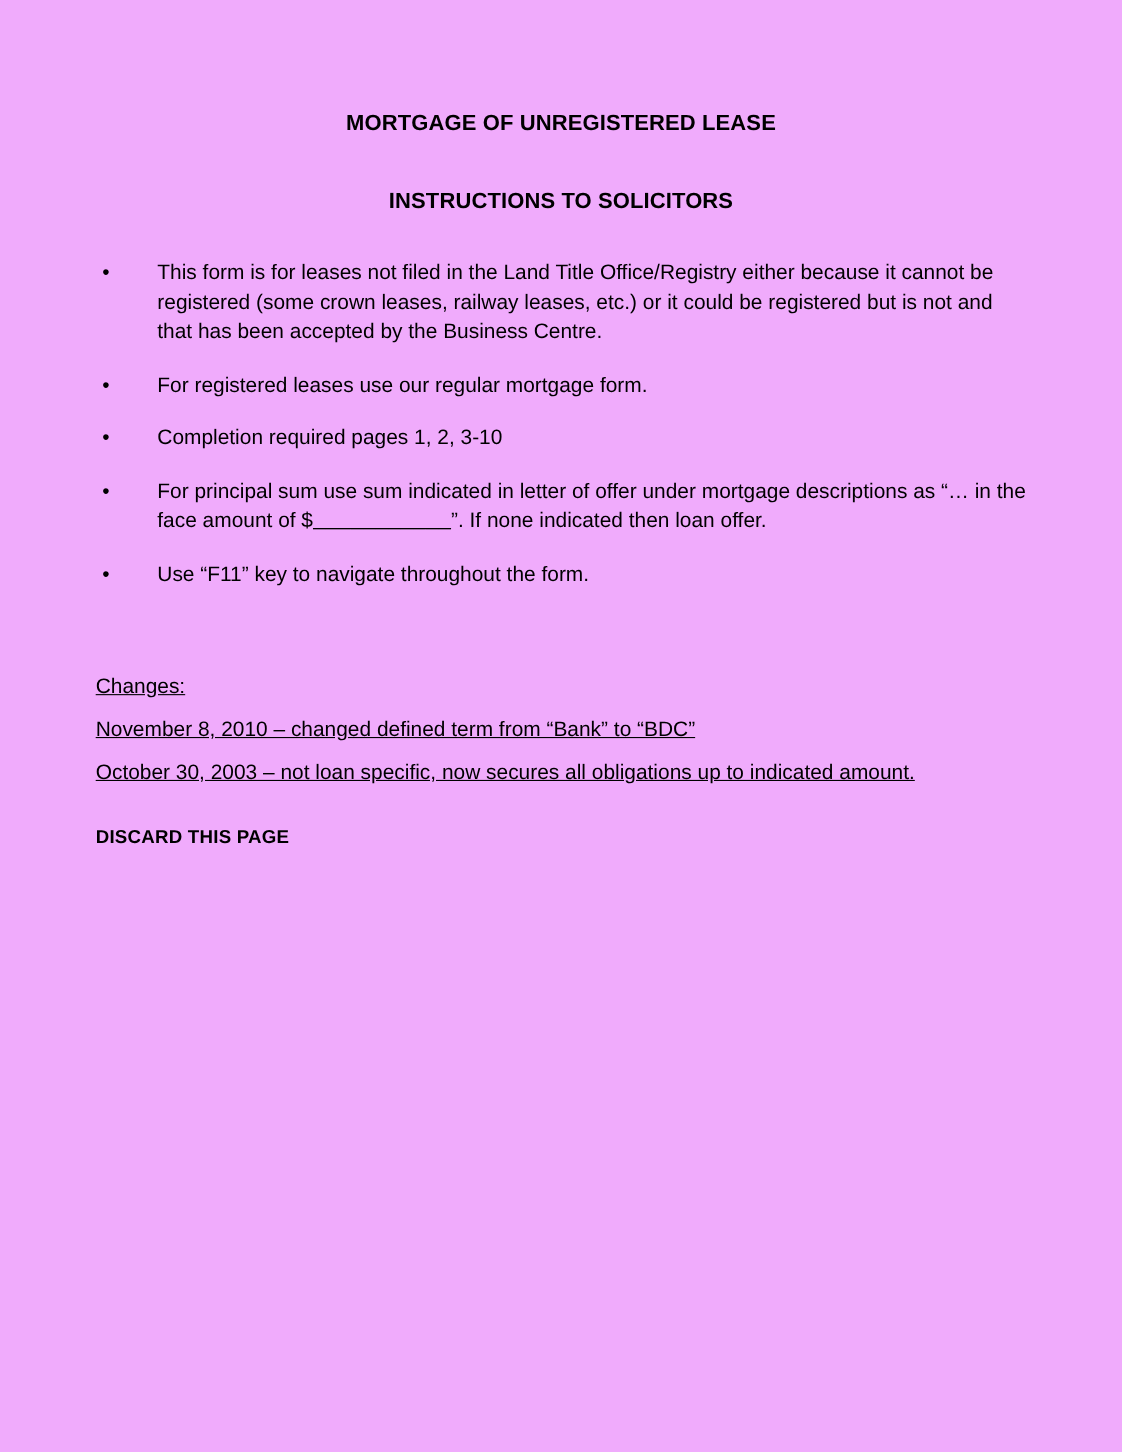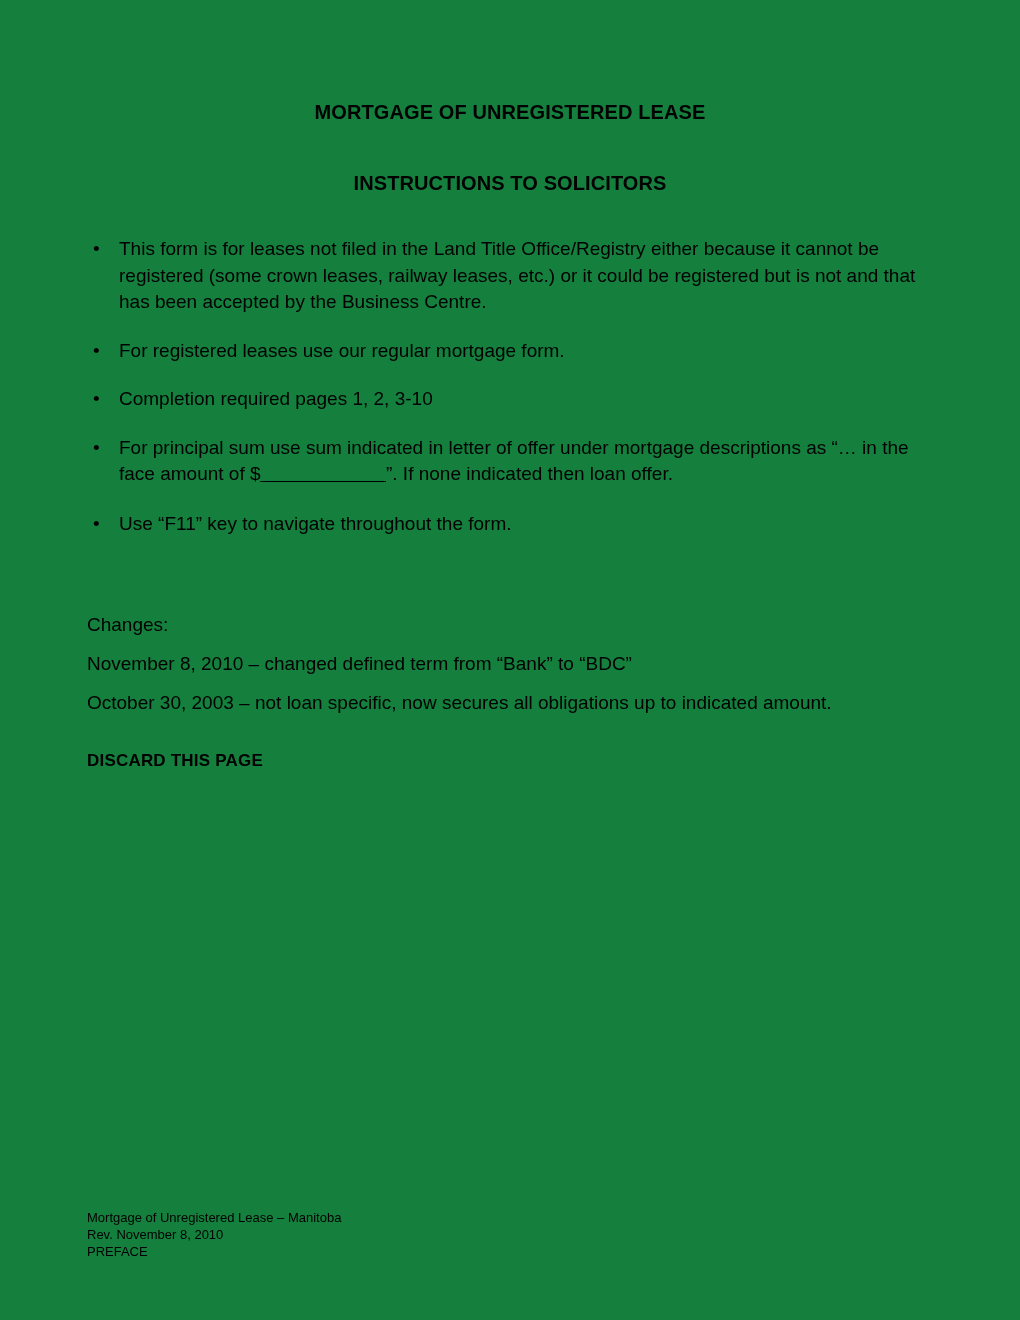--- a/index.html
+++ b/index.html
@@ -14,21 +14,21 @@
     font-family: "Liberation Sans", sans-serif;
     color: #000000;
     -webkit-font-smoothing: antialiased;
   }
   .page {
     position: absolute;
     left: 0;
     top: 0;
     width: 1020px;
     height: 1320px;
-    background: #15803d;
+    background: #f0abfc;
     overflow: hidden;
   }
 
   
   .doc-title {
     position: absolute;
     left: 87px;
     width: 846px;
     text-align: center;
     font-size: 20px;
@@ -56,38 +56,39 @@
   .bullet-row:last-child { margin-bottom: 0; }
   .bullet-mark {
     position: absolute;
     left: 6px;
     top: 0;
     width: 14px;
     font-size: 19px;
     line-height: 26.5px;
     text-align: left;
   }
-  .bullet-text { display: block; }
+  .bullet-text { display: block; margin-left: 24px; }
   .blank-fill {
     text-decoration: underline;
     letter-spacing: 0;
     font-family: Liberation Mono, monospace;
   }
 
   
   .changes {
     position: absolute;
     left: 87px;
     top: 612px;
     width: 846px;
   }
   .changes-line {
     font-size: 19px;
     line-height: 26px;
     margin-bottom: 13px;
+    text-decoration: underline;
   }
   .changes-line:last-child { margin-bottom: 10px; }
 
   
   .discard {
     position: absolute;
     left: 87px;
     top: 751px;
     width: 846px;
     text-align: left;
@@ -148,19 +149,14 @@
   </div>
 
   <div class="changes">
     <div class="changes-line">Changes:</div>
     <div class="changes-line">November 8, 2010 – changed defined term from “Bank” to “BDC”</div>
     <div class="changes-line">October 30, 2003 – not loan specific, now secures all obligations up to indicated amount.</div>
   </div>
 
   <div class="discard">DISCARD THIS PAGE</div>
 
-  <div class="footer">
-    <div class="footer-line">Mortgage of Unregistered Lease – Manitoba</div>
-    <div class="footer-line">Rev. November 8, 2010</div>
-    <div class="footer-line">PREFACE</div>
-  </div>
 
 </div>
 
 </body></html>

